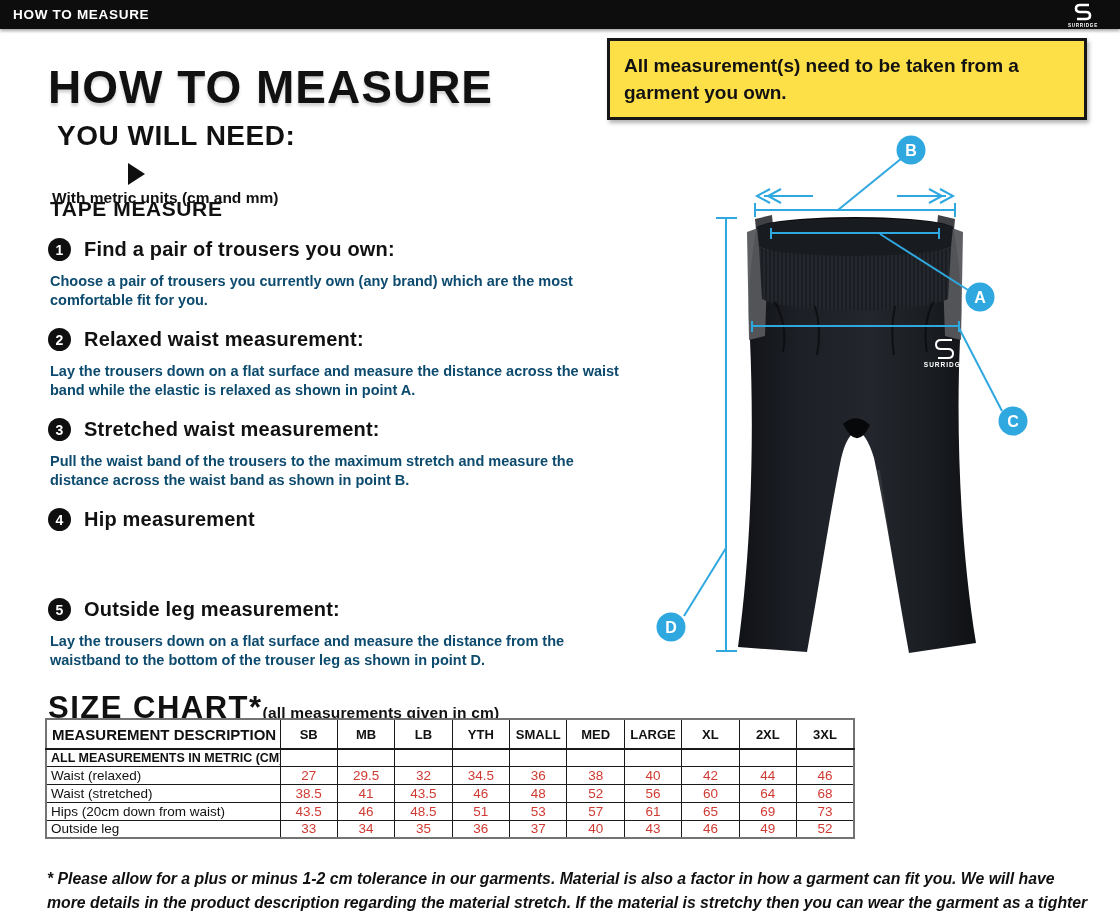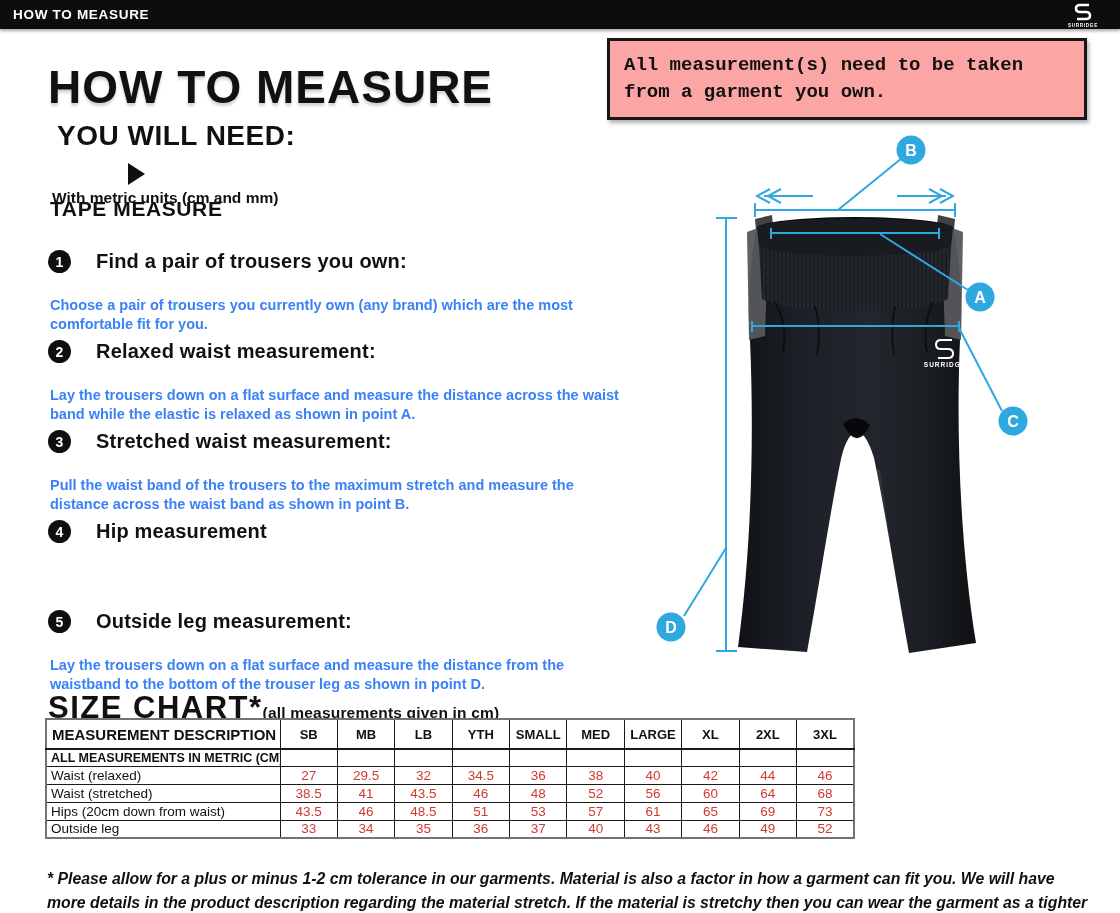--- a/index.html
+++ b/index.html
@@ -10,35 +10,35 @@
   }
   
   .topbar{position:absolute;left:0;top:0;width:1120px;height:29px;background:var(--bar);
     display:flex;align-items:center;justify-content:space-between;padding:0 13px;box-sizing:border-box;
     box-shadow:0 2px 3px rgba(0,0,0,.35);z-index:5;}
   .topbar-title{color:#fff;font-size:13.5px;font-weight:bold;letter-spacing:.7px;}
   .brand{display:flex;flex-direction:column;align-items:center;line-height:1;}
   
   .page-title{position:absolute;left:48px;top:33px;font-size:46px;font-weight:800;letter-spacing:1px;
     line-height:1;white-space:nowrap;text-shadow:0 3px 3px rgba(0,0,0,.18);}
-  .notice-box{position:absolute;left:607px;top:38px;width:446px;background:#fca5a5;border:3px solid #161616;
-    padding:11px 14px;font-size:19px;font-weight:bold;line-height:27px;box-shadow:2px 3px 4px rgba(0,0,0,.3);font-family:Liberation Mono, monospace;}
+  .notice-box{position:absolute;left:607px;top:38px;width:446px;background:#fde047;border:3px solid #161616;
+    padding:11px 14px;font-size:19px;font-weight:bold;line-height:27px;box-shadow:2px 3px 4px rgba(0,0,0,.3);}
   .ywn{position:absolute;left:48px;top:97px;font-size:28px;font-weight:800;letter-spacing:.5px;white-space:nowrap;margin-left:9px;}
   
   .tape{position:absolute;left:50px;top:163px;display:flex;align-items:center;gap:12px;flex-direction:column;}
   .tape-tri{width:0;height:0;border-top:11px solid transparent;border-bottom:11px solid transparent;border-left:17px solid #0f0f0f;}
   .tape-label{font-size:21px;font-weight:800;letter-spacing:.6px;white-space:nowrap;}
   .tape-note{position:absolute;left:52px;top:189px;font-size:15.5px;font-weight:bold;white-space:nowrap;}
   
   .step{position:absolute;left:48px;width:580px;}
   .step-head{display:flex;align-items:center;gap:9px;}
   .step-num{width:23px;height:23px;border-radius:50%;background:#0f0f0f;color:#fff;font-size:14px;font-weight:bold;
     display:flex;align-items:center;justify-content:center;flex:0 0 auto;}
-  .step-title{font-size:20px;font-weight:800;margin:16px;letter-spacing:.2px;white-space:nowrap;}
-  .step-body{margin:7px 0 0 2px;font-size:14.5px;font-weight:bold;line-height:19px;color:#3b82f6;}
+  .step-title{font-size:20px;font-weight:800;margin:4px;letter-spacing:.2px;white-space:nowrap;}
+  .step-body{margin:7px 0 0 2px;font-size:14.5px;font-weight:bold;line-height:19px;color:#0c4a6e;}
   
   .size-title{position:absolute;left:48px;top:664px;font-size:31px;font-weight:800;letter-spacing:1.5px;white-space:nowrap;}
   .size-sub{font-size:15.5px;font-weight:bold;letter-spacing:.2px;margin-left:0;}
   table.chart{position:absolute;left:45px;top:718px;width:808px;border-collapse:collapse;table-layout:fixed;
     border:2px solid #737373;background:#fff;}
   table.chart th,table.chart td{border:1px solid #1a1a1a;padding:0 4px;overflow:hidden;white-space:nowrap;box-sizing:border-box;}
   table.chart thead th{height:30px;font-size:13px;font-weight:800;text-align:center;border-bottom:2px solid #1a1a1a;}
   table.chart thead th.desc-h{text-align:left;font-size:15px;padding-left:5px;}
   table.chart td{height:18px;font-size:13.5px;}
   tr.sub-row td{font-size:12.5px;font-weight:800;height:17px;}

